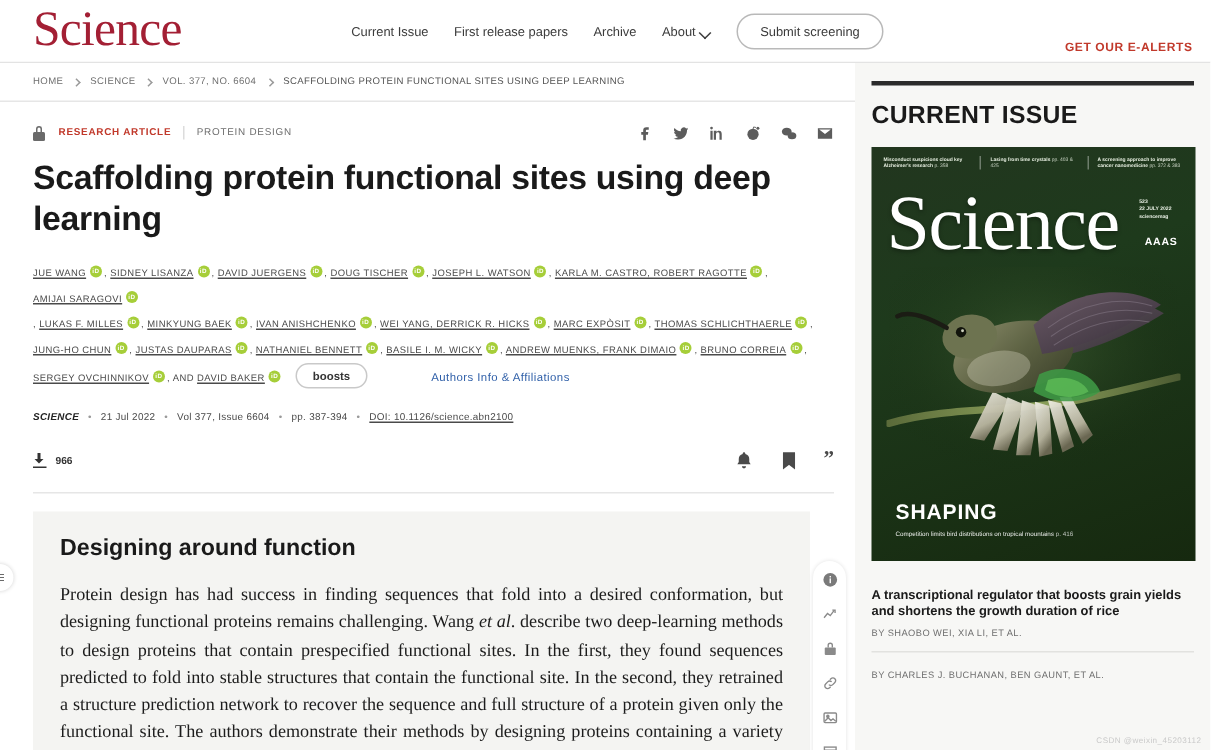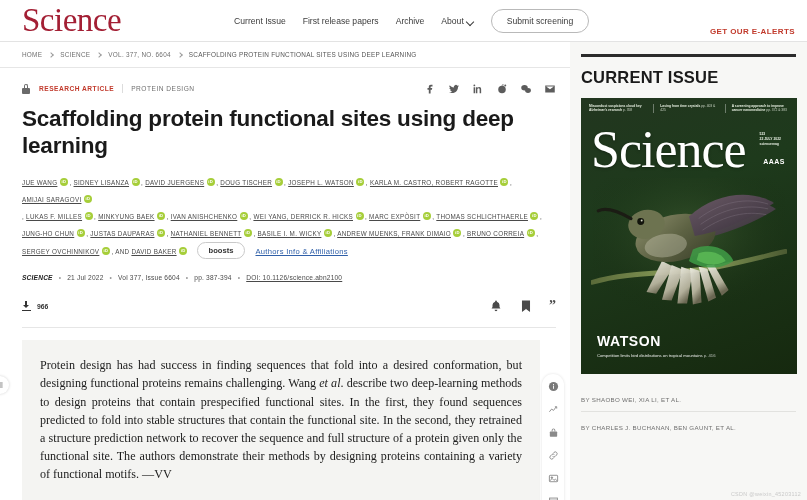--- a/index.html
+++ b/index.html
@@ -133,21 +133,21 @@
   }
   .comma { color:#4a4a4a; }
   .andtxt { color:#4a4a4a; }
   .fewer-btn {
     display:inline-block; border:1px solid #c9c9c9; border-radius:12px;
     padding:3px 11px; font-size:7.6px; font-weight:bold; color:#333;
     margin: 0 10px 0 8px; background:#fff; cursor:pointer; vertical-align:1px;
     font-family:"Liberation Sans", sans-serif;
   }
   .affil-link {
-    font-size:7.6px; color:#2f5fa8; text-decoration:underline; cursor:pointer;
+    font-size:7.6px; color:#2f5fa8; cursor:pointer;margin-left:32px;
   }
 
   
   .pubmeta {
     padding: 14px 22px 0 22px; font-size:6.6px; color:#4a4a4a;
     display:flex; align-items:center; gap:6px; letter-spacing:0.2px;
   }
   .pm-journal { font-style: italic; font-weight: bold; color:#222; }
   .pm-dot { color:#9a9a9a; }
   .pm-doi { color:#4a4a4a; text-decoration:underline; cursor:pointer; }
@@ -401,20 +401,21 @@
             </svg>
           <svg class="tool-ico" viewBox="0 0 24 24" fill="none" stroke="#4a4a4a" stroke-width="1.8">
               <path d="M6 3.5h12v17l-6-4.6-6 4.6v-17z"></path>
             </svg>
           <span class="quote-ico">”</span>
         </div>
       </div>
       <div class="tool-rule"></div>
 
       <div class="abstract">
+        <div class="ab-title">Designing around function</div>
         <div class="ab-body"><span>Protein design has had success in finding sequences that fold into a desired conformation, but designing functional proteins remains challenging. Wang </span><i>et al</i><span>. describe two deep-learning methods to design proteins that contain prespecified functional sites. In the first, they found sequences predicted to fold into stable structures that contain the functional site. In the second, they retrained a structure prediction network to recover the sequence and full structure of a protein given only the functional site. The authors demonstrate their methods by designing proteins containing a variety of functional motifs. —VV</span></div>
       </div>
 
       <div class="rail">
         <svg class="rail-ico" viewBox="0 0 24 24" fill="#7a7a7a">
             <circle cx="12" cy="12" r="10"></circle>
             <rect x="11" y="10" width="2" height="7" fill="#fff"></rect>
             <rect x="11" y="6.5" width="2" height="2.2" fill="#fff"></rect>
           </svg>
         <svg class="rail-ico" viewBox="0 0 24 24" fill="none" stroke="#8a8a8a" stroke-width="2">
@@ -527,28 +528,29 @@
             <g stroke="#8b7f8d" stroke-width="0.7" opacity="0.5" fill="none">
               <path d="M110 42 C134 24, 160 20, 182 27"></path>
               <path d="M112 48 C136 31, 160 27, 182 32"></path>
               <path d="M114 54 C138 38, 160 34, 180 38"></path>
             </g>
 
             <ellipse cx="76" cy="70" rx="22" ry="12" fill="#d9d6c3" opacity="0.35" transform="rotate(-8 76 70)"></ellipse>
           </svg>
 
           <div class="cover-bottom">
-            <div class="cb1">WATSON</div>
+            <div class="cb1">SHAPING</div>
             <div class="cb3"><span>Competition limits bird distributions on tropical mountains</span> <span class="pg">p. 416</span></div>
           </div>
         </div>
       </div>
 
       <div class="side-articles">
         <div class="sa-item">
+          <div class="sa-title">A transcriptional regulator that boosts grain yields and shortens the growth duration of rice</div>
           <div class="sa-by">BY SHAOBO WEI, XIA LI, ET AL.</div>
         </div>
         <div class="sa-item">
           <div class="sa-by">BY CHARLES J. BUCHANAN, BEN GAUNT, ET AL.</div>
         </div>
       </div>
 
       <div class="watermark">CSDN @weixin_45203112</div>
     </div>
   </div>

